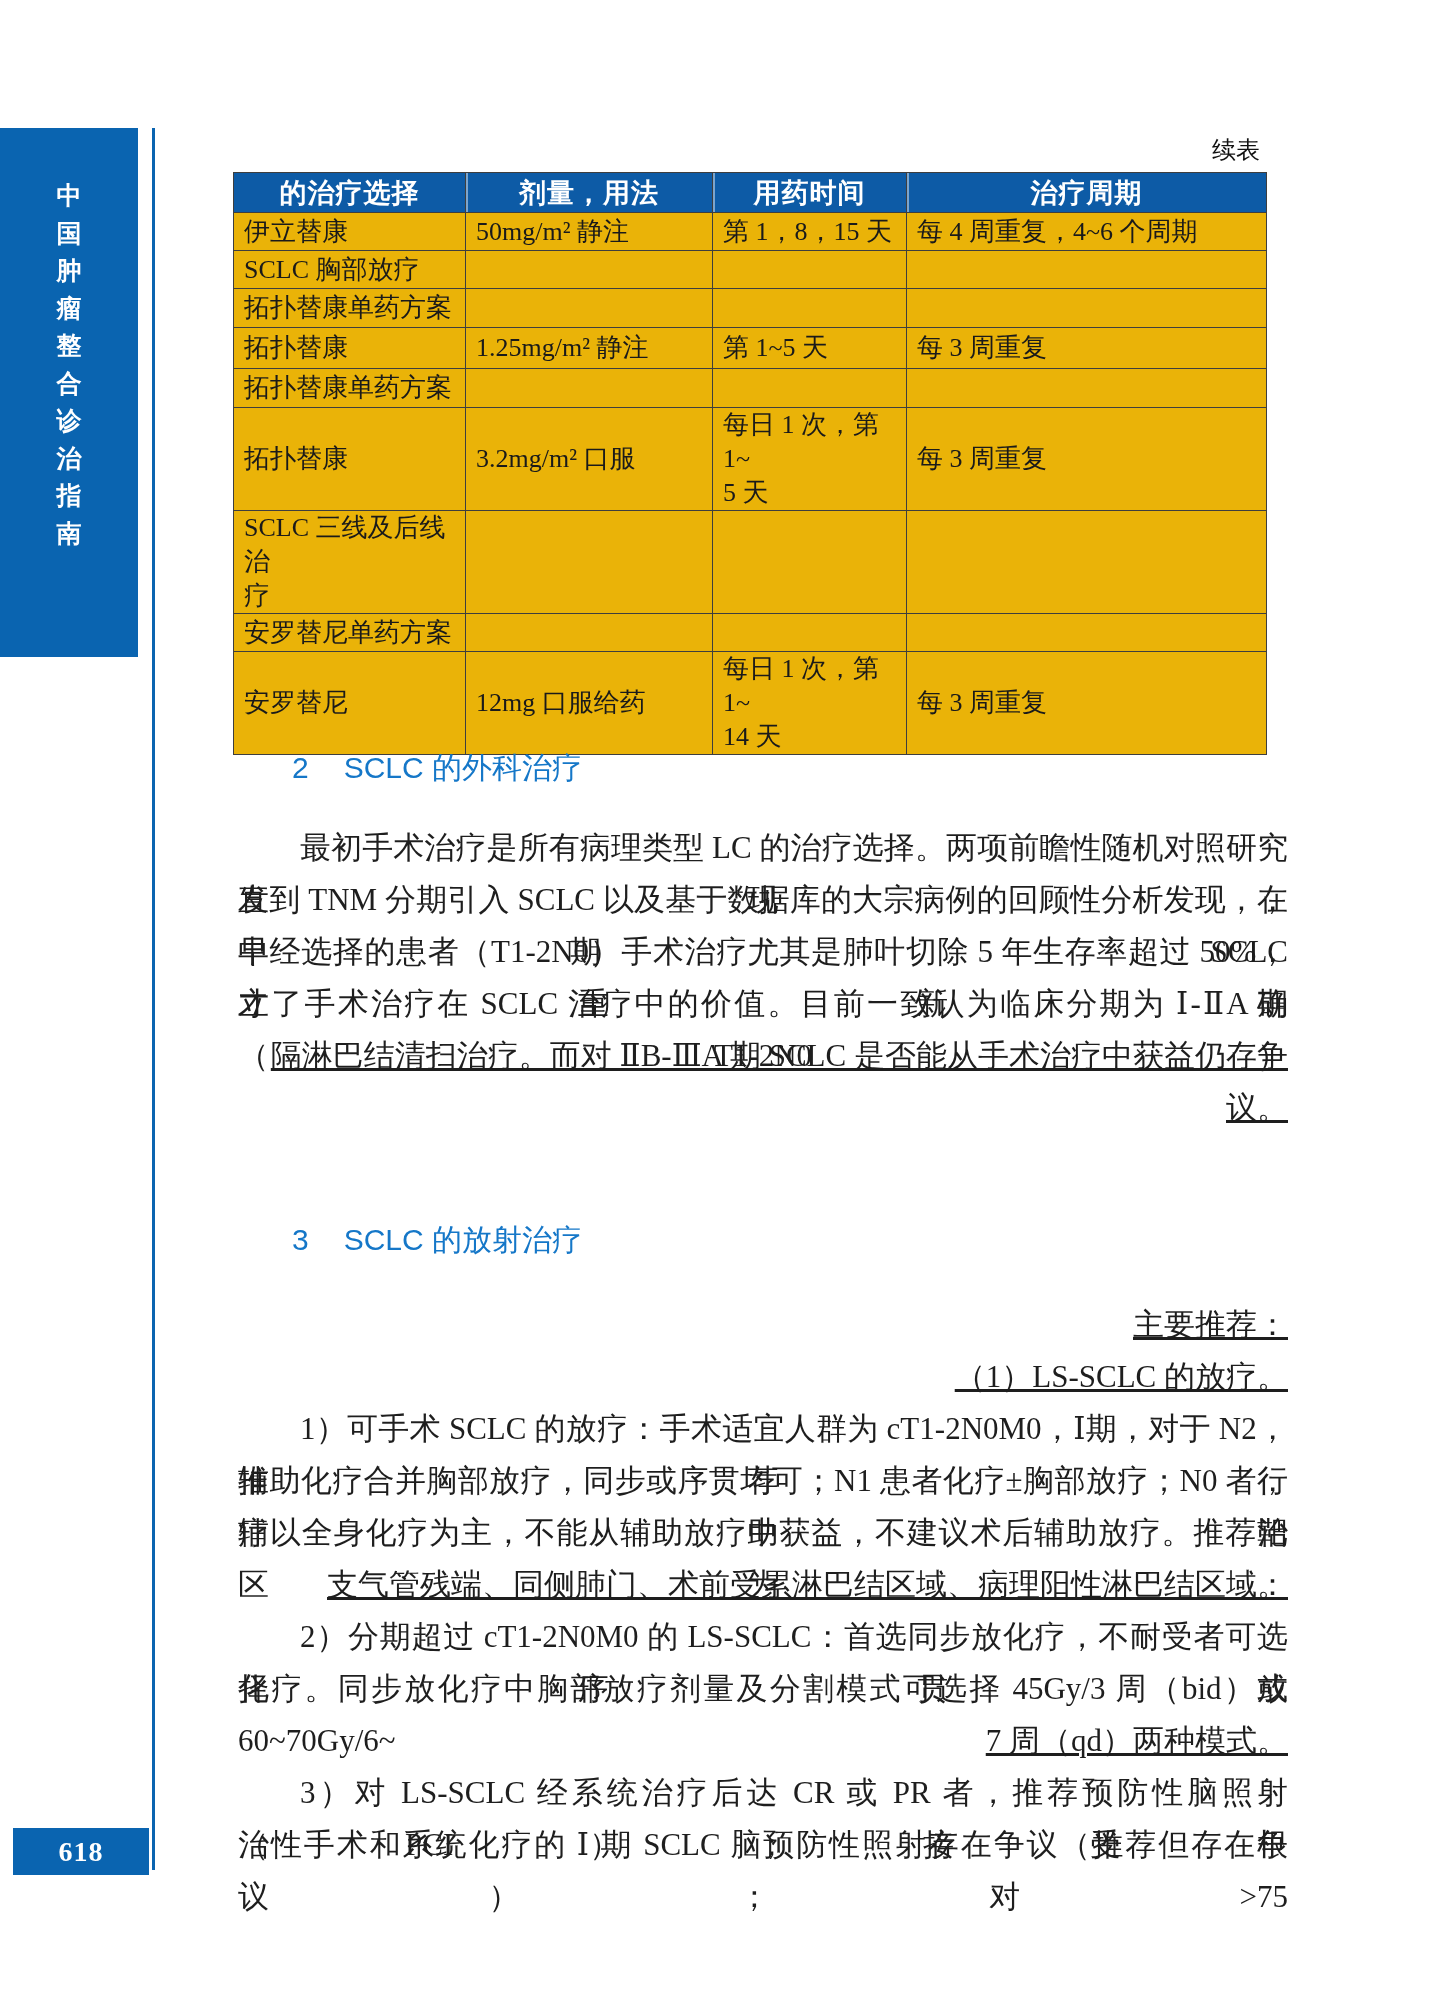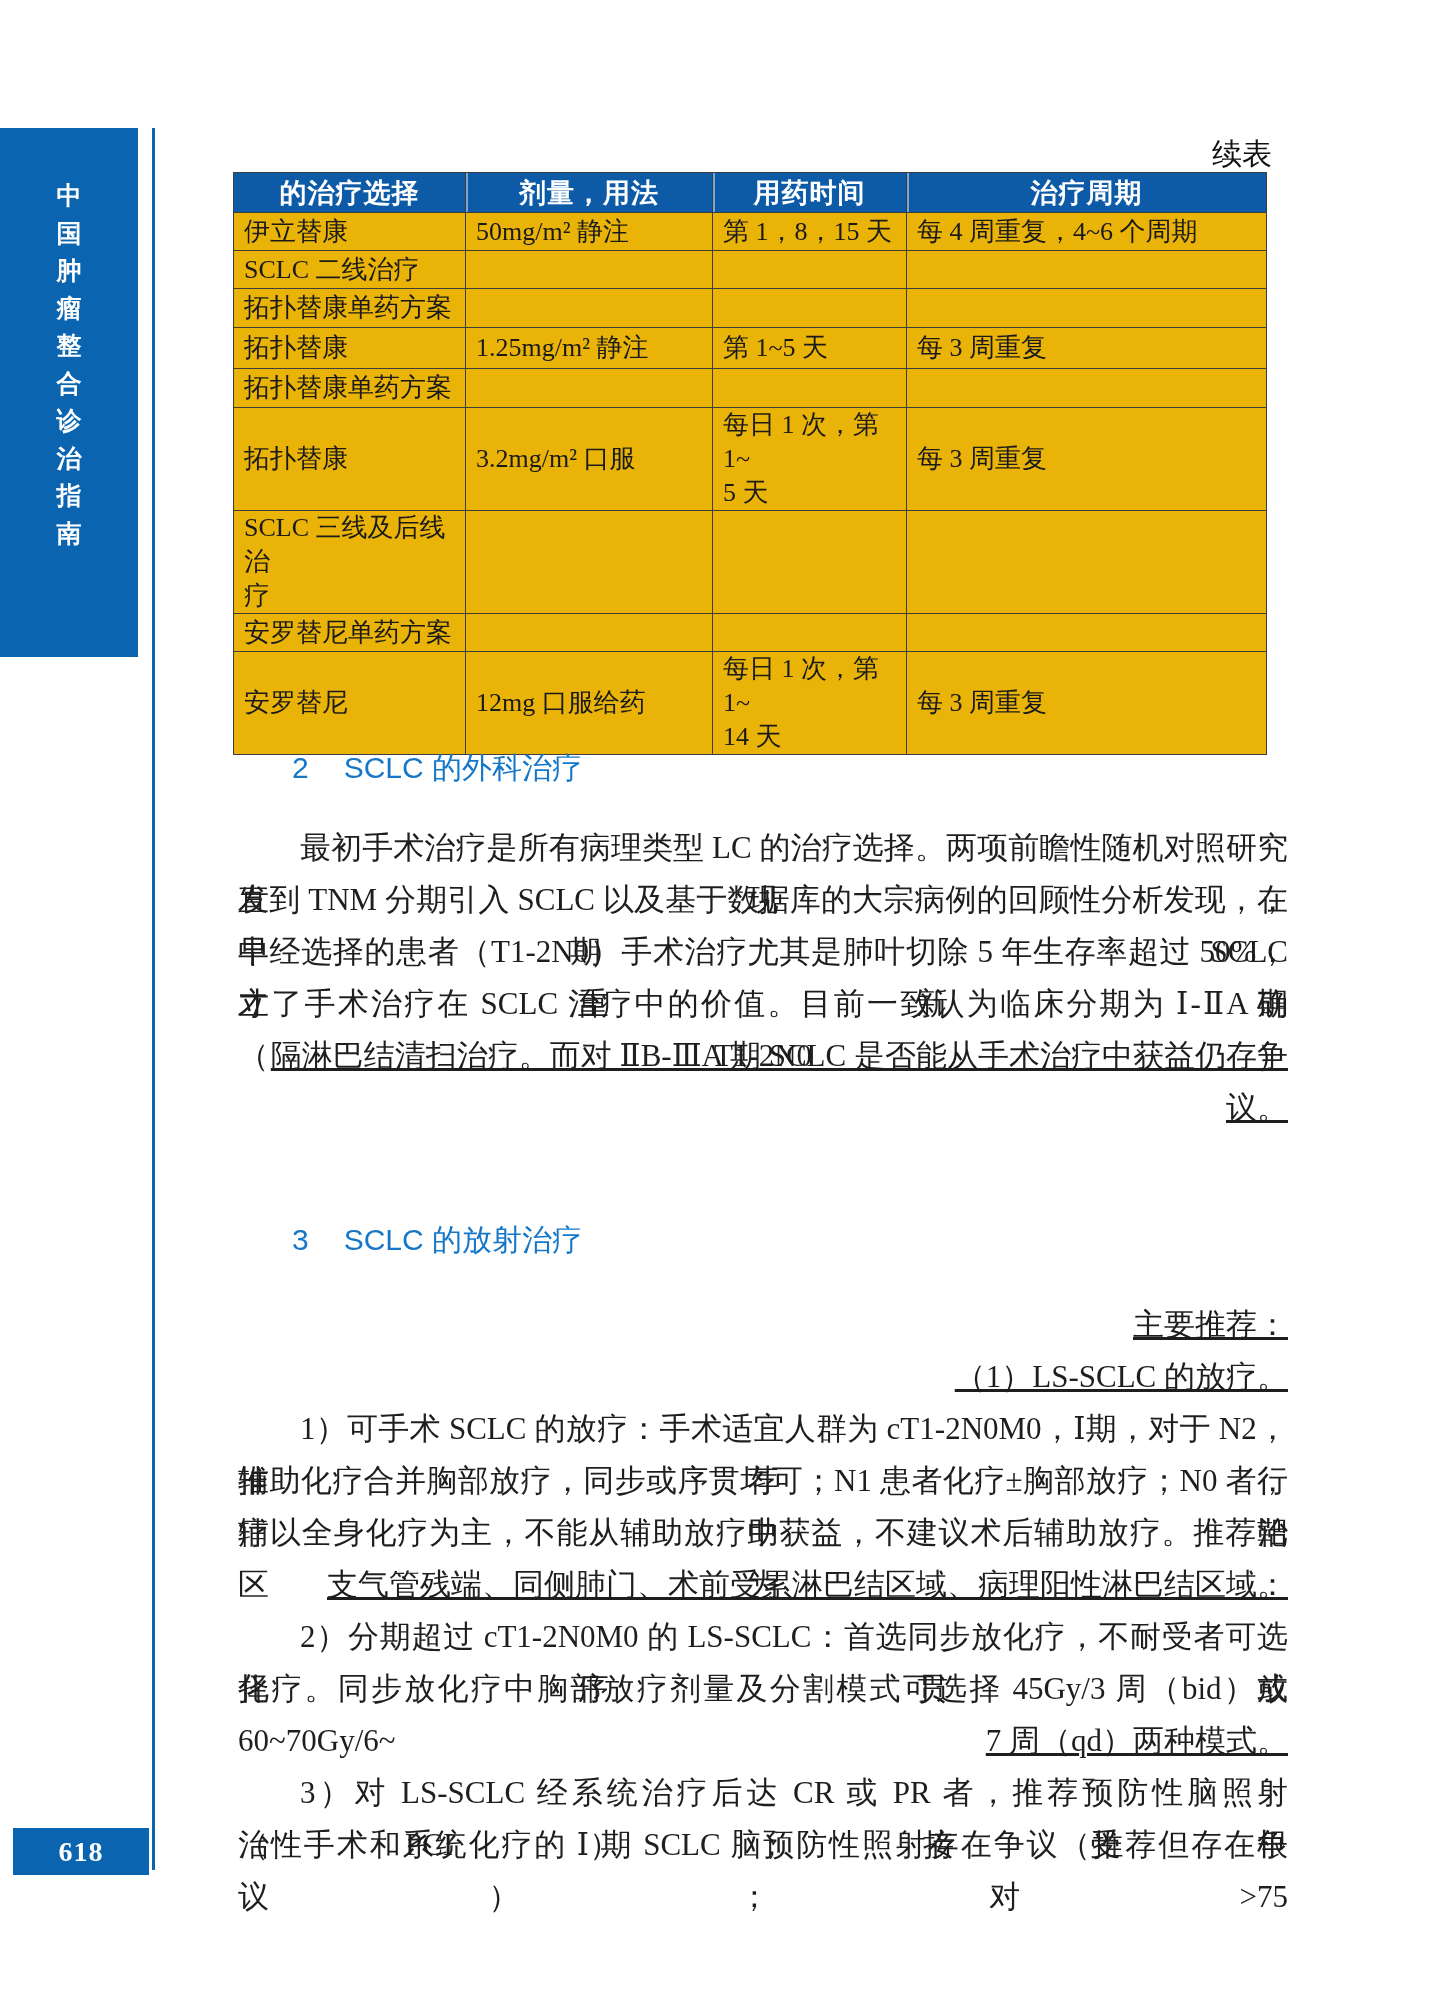--- a/index.html
+++ b/index.html
@@ -11,21 +11,21 @@
   .sidebar-text{position:absolute;left:0;top:55px;width:138px;display:flex;flex-direction:column;
                 align-items:center;gap:12.5px;}
   .sidebar-text span{display:block;color:#ffffff;font-family:"Liberation Sans","DejaVu Sans",sans-serif;
                 font-size:25px;line-height:25px;font-weight:600;}
   .sidebar-rule{position:absolute;left:152px;top:128px;width:3px;height:1742px;background:#0a64b0;}
   .page-badge{position:absolute;left:13px;top:1828px;width:136px;height:47px;background:#0a64b0;
               display:flex;align-items:center;justify-content:center;}
   .page-badge span{color:#ffffff;font-size:28px;font-weight:bold;letter-spacing:1px;}
 
   
-  .cont-label{position:absolute;left:1212px;top:134px;font-size:30px;color:#111111;}
+  .cont-label{position:absolute;left:1212px;top:134px;font-size:24px;color:#111111;}
 
   
   table.chemo{position:absolute;left:233px;top:172px;width:1033px;border-collapse:collapse;
               table-layout:fixed;}
   table.chemo col.c1{width:232px;} table.chemo col.c2{width:247px;}
   table.chemo col.c3{width:194px;} table.chemo col.c4{width:360px;}
   table.chemo th,table.chemo td{border:1.5px solid #3e3e3e;vertical-align:middle;
               white-space:pre-line;overflow:hidden;}
   table.chemo thead tr{height:40px;}
   table.chemo th{background:#0d5ba6;color:#ffffff;text-align:center;
@@ -98,21 +98,21 @@
       </tr>
     </thead>
     <tbody>
       <tr>
         <td>伊立替康</td>
         <td>50mg/m² 静注</td>
         <td>第 1，8，15 天</td>
         <td>每 4 周重复，4~6 个周期</td>
       </tr>
       <tr>
-        <td>SCLC 二线治疗</td>
+        <td>SCLC 胸部放疗</td>
         <td></td>
         <td></td>
         <td></td>
       </tr>
       <tr>
         <td>拓扑替康单药方案</td>
         <td></td>
         <td></td>
         <td></td>
       </tr>

